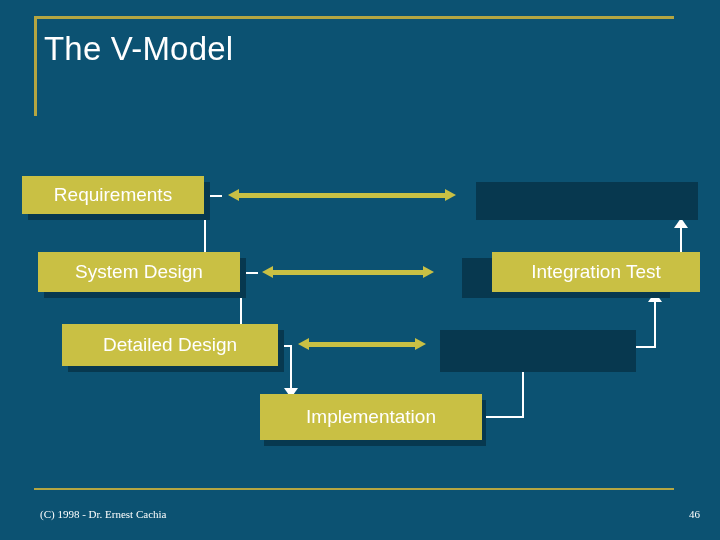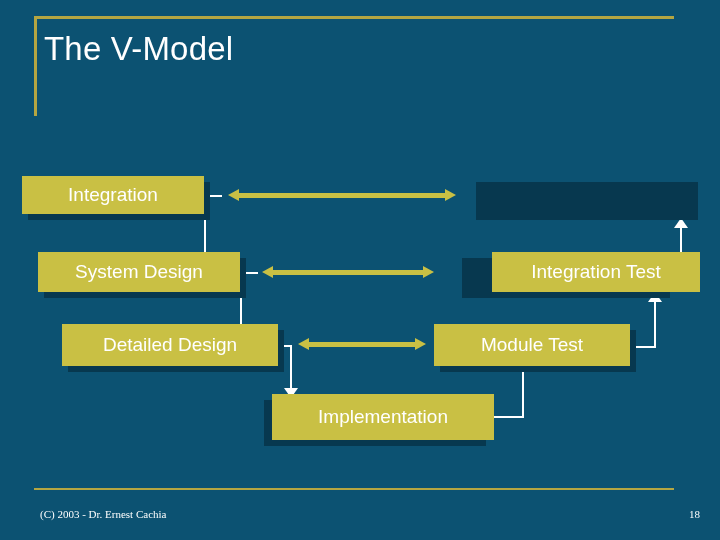--- a/index.html
+++ b/index.html
@@ -64,21 +64,21 @@
     background: #07384f;
   }
 
   
   #box-requirements      { left: 22px;  top: 176px; width: 182px; height: 38px; }
   #sh-requirements       { left: 28px;  top: 182px; width: 182px; height: 38px; }
   #box-system-design     { left: 38px;  top: 252px; width: 202px; height: 40px; }
   #sh-system-design      { left: 44px;  top: 258px; width: 202px; height: 40px; }
   #box-detailed-design   { left: 62px;  top: 324px; width: 216px; height: 42px; }
   #sh-detailed-design    { left: 68px;  top: 330px; width: 216px; height: 42px; }
-  #box-implementation    { left: 272px; top: 394px; width: 222px; height: 46px; }
+  #box-implementation    { left: 260px; top: 394px; width: 222px; height: 46px; }
   #sh-implementation     { left: 264px; top: 400px; width: 222px; height: 46px; }
   #box-module-test       { left: 434px; top: 324px; width: 196px; height: 42px; }
   #sh-module-test        { left: 440px; top: 330px; width: 196px; height: 42px; }
   #box-integration-test  { left: 456px; top: 252px; width: 208px; height: 40px; margin-left: 36px; }
   #sh-integration-test   { left: 462px; top: 258px; width: 208px; height: 40px; }
   #box-acceptance-test   { left: 470px; top: 176px; width: 222px; height: 38px; }
   #sh-acceptance-test    { left: 476px; top: 182px; width: 222px; height: 38px; }
 
   
   .wline {
@@ -207,24 +207,23 @@
   </div>
 
   <div class="box-shadow" id="sh-requirements"></div>
   <div class="box-shadow" id="sh-system-design"></div>
   <div class="box-shadow" id="sh-detailed-design"></div>
   <div class="box-shadow" id="sh-implementation"></div>
   <div class="box-shadow" id="sh-module-test"></div>
   <div class="box-shadow" id="sh-integration-test"></div>
   <div class="box-shadow" id="sh-acceptance-test"></div>
 
-  <div class="box" id="box-requirements">Integration</div>
+  <div class="box" id="box-requirements">Requirements</div>
   <div class="box" id="box-detailed-design">Detailed Design</div>
   <div class="box" id="box-system-design">System Design</div>
   <div class="box" id="box-implementation">Implementation</div>
-  <div class="box" id="box-module-test">Module Test</div>
   <div class="box" id="box-integration-test">Integration Test</div>
 
   <div class="footer-rule"></div>
-  <div class="footer-left">(C) 2003 - Dr. Ernest Cachia</div>
-  <div class="footer-right">18</div>
+  <div class="footer-left">(C) 1998 - Dr. Ernest Cachia</div>
+  <div class="footer-right">46</div>
 
 </div>
 
 </body></html>

